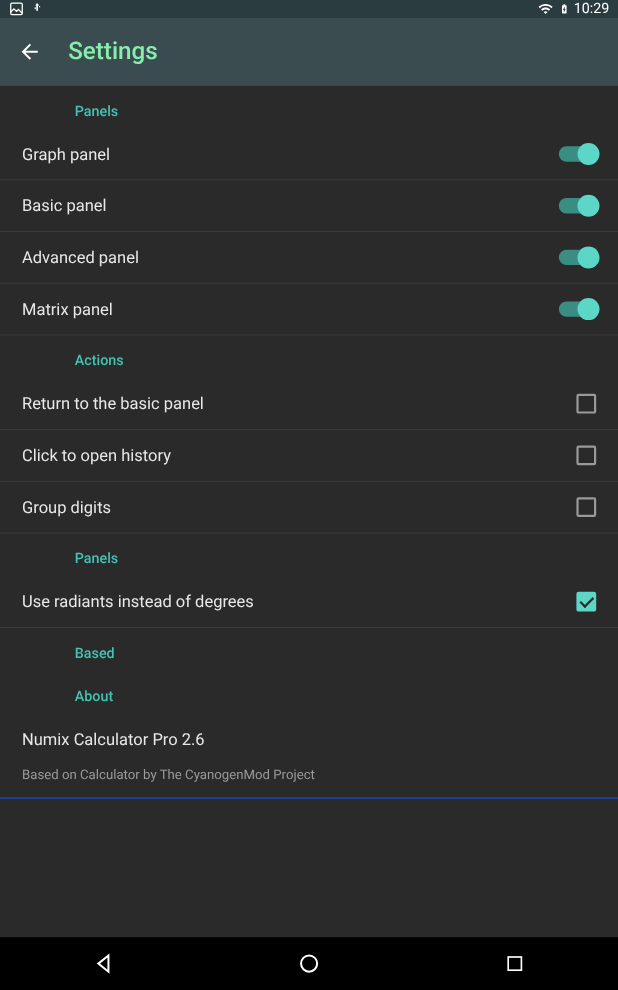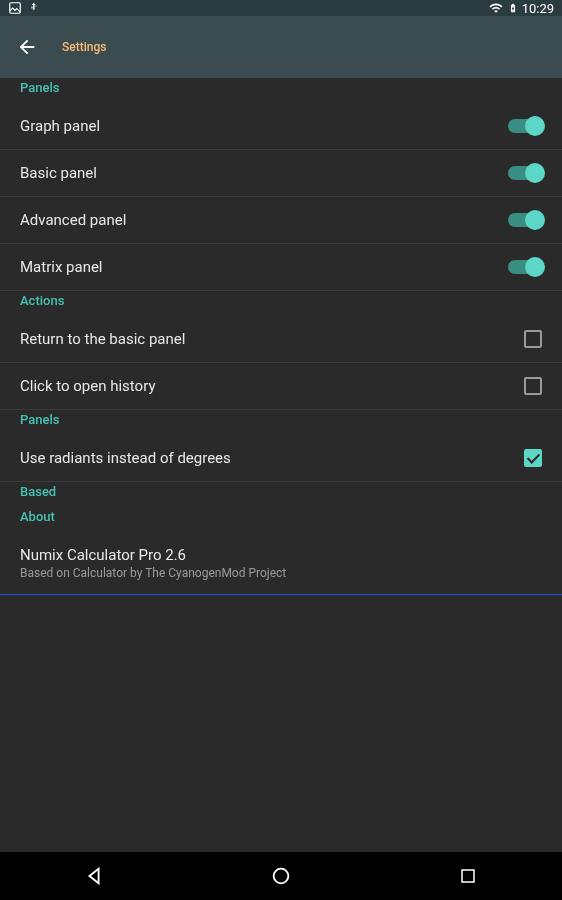--- a/index.html
+++ b/index.html
@@ -24,39 +24,40 @@
 .status-left { display: flex; gap: 6px; align-items: center; }
 .status-right { margin-left: auto; display: flex; gap: 4px; align-items: center; }
 .app-bar {
   height: 62px;
   background: #3a4c50;
   display: flex;
   align-items: center;
   padding: 0 16px;
   gap: 24px;
 }
-.app-bar-title { font-size: 12px; color: #fdba74; font-weight: 500; }
+.app-bar-title { font-size: 22px; color: #86efac; font-weight: 500; }
 .content { padding: 0; }
 .section-header {
   color: #44c2b3;
   font-size: 13px;
   font-weight: 500;
-  padding: 2px 20px 8px 20px;
+  padding: 16px 20px 8px 20px;
+  margin-left: 48px;
 }
 .row {
   display: flex;
   align-items: center;
   padding: 14px 20px;
   border-bottom: 1px solid #3a3a3a;
   gap: 24px;
 }
 .row:last-of-type { border-bottom: none; }
 .row-text { flex: 1; }
 .row-title { font-size: 15px; color: #e8e8e8; }
-.row-sub { font-size: 12px; color: #9a9a9a; margin-top: 2px; }
+.row-sub { font-size: 12px; color: #9a9a9a; margin-top: 16px; }
 .switch {
   width: 34px;
   height: 14px;
   border-radius: 8px;
   position: relative;
   cursor: pointer;
 }
 .switch.on { background: #3a8d83; }
 .switch.off { background: #5a5a5a; }
 .switch .thumb {
@@ -184,20 +185,26 @@
         <div class="row-title">Return to the basic panel</div>
       </div>
     <div class="checkbox"></div>
   </div>
   <div class="row">
     <div class="row-text">
         <div class="row-title">Click to open history</div>
       </div>
     <div class="checkbox"></div>
   </div>
+  <div class="row">
+    <div class="row-text">
+        <div class="row-title">Group digits</div>
+      </div>
+    <div class="checkbox"></div>
+  </div>
 
   <div class="section-header">Panels</div>
   <div class="row">
     <div class="row-text">
         <div class="row-title">Use radiants instead of degrees</div>
       </div>
     <div class="checkbox checked"></div>
   </div>
 
   <div class="section-header">Based</div>

